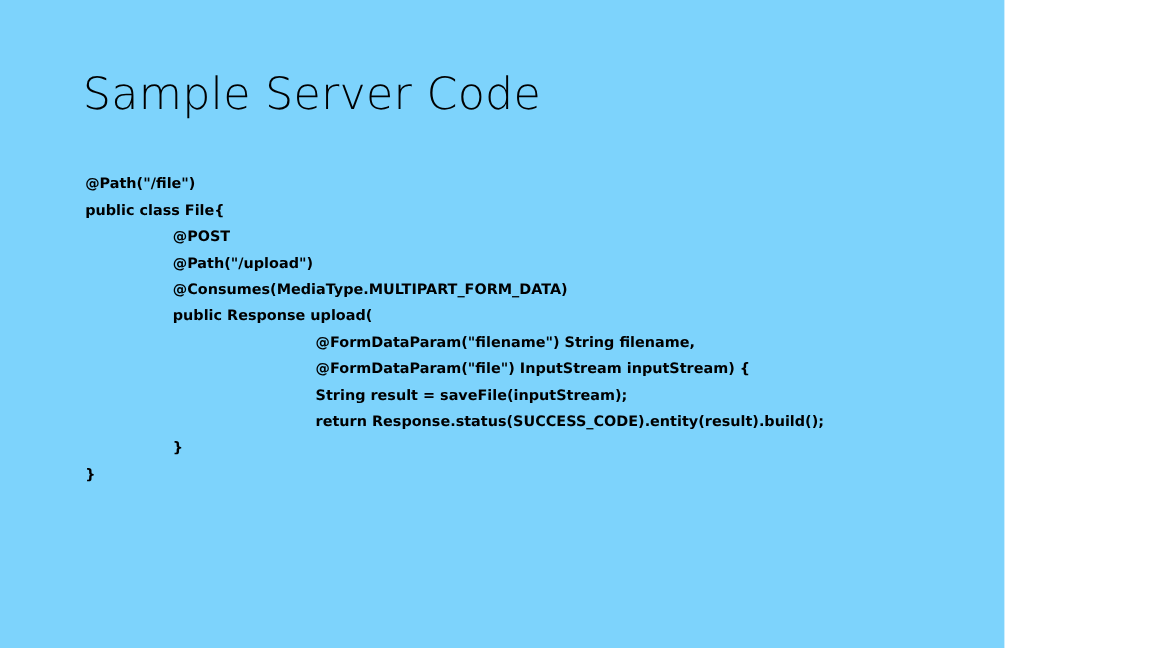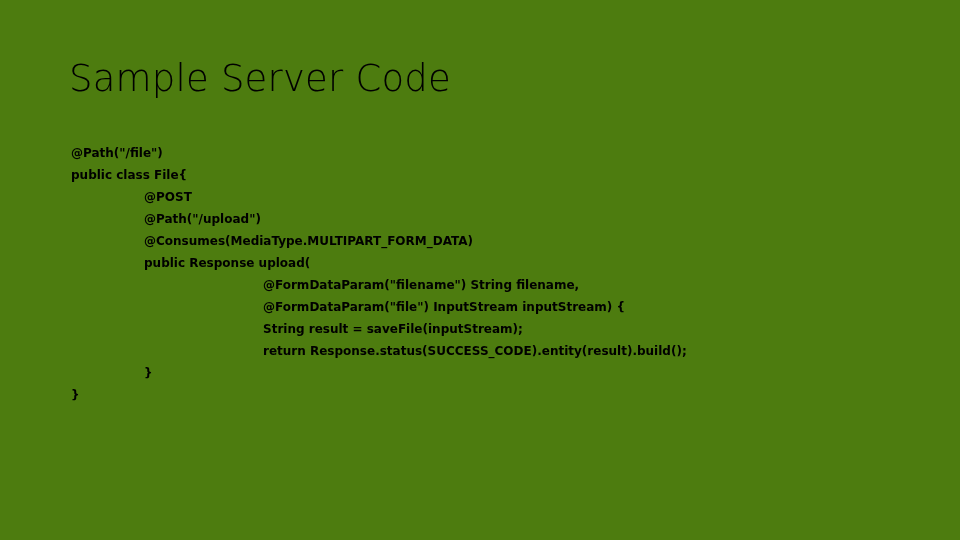--- a/index.html
+++ b/index.html
@@ -12,23 +12,23 @@
     height: 540px;
     background: #FFFFFF;
     font-family: "Liberation Sans", sans-serif;
     overflow: hidden;
     position: relative;
   }
   .slide {
     position: absolute;
     left: 0;
     top: 0;
-    width: 960px;
+    width: 837px;
     height: 540px;
-    background: #4d7c0f;
+    background: #7dd3fc;
   }
   .slide-title {
     position: absolute;
     left: 69px;
     top: 56px;
     width: 830px;
     font-family: "DejaVu Sans", sans-serif;
     font-size: 37px;
     font-weight: 300;
     line-height: 46px;

